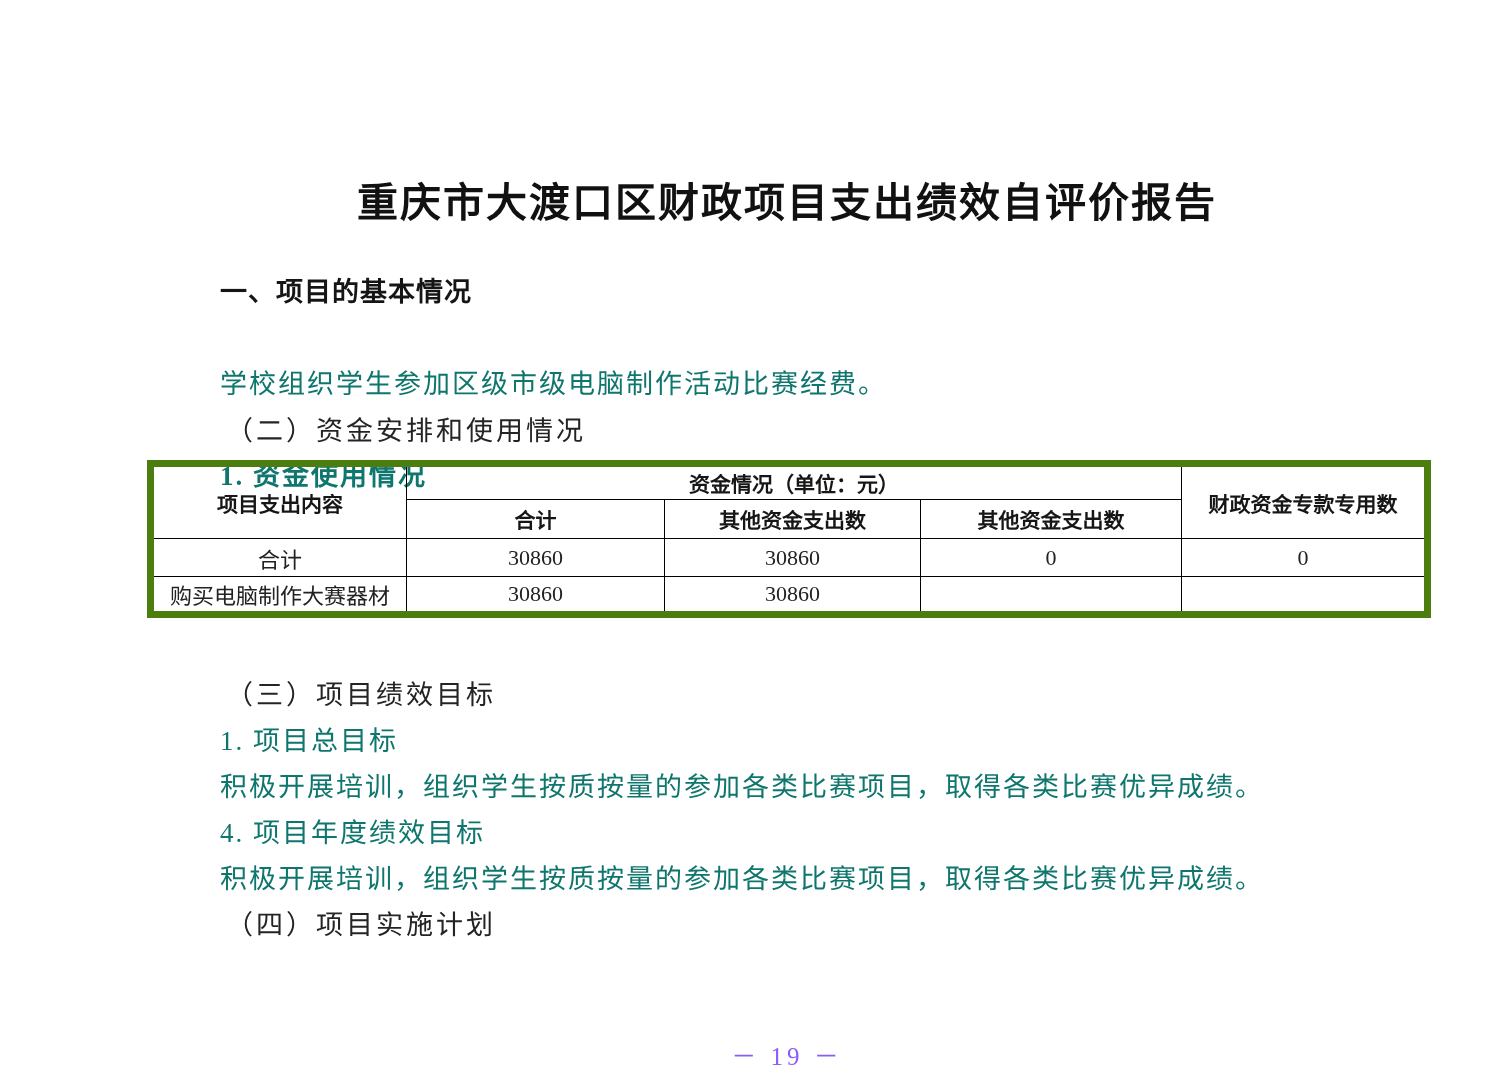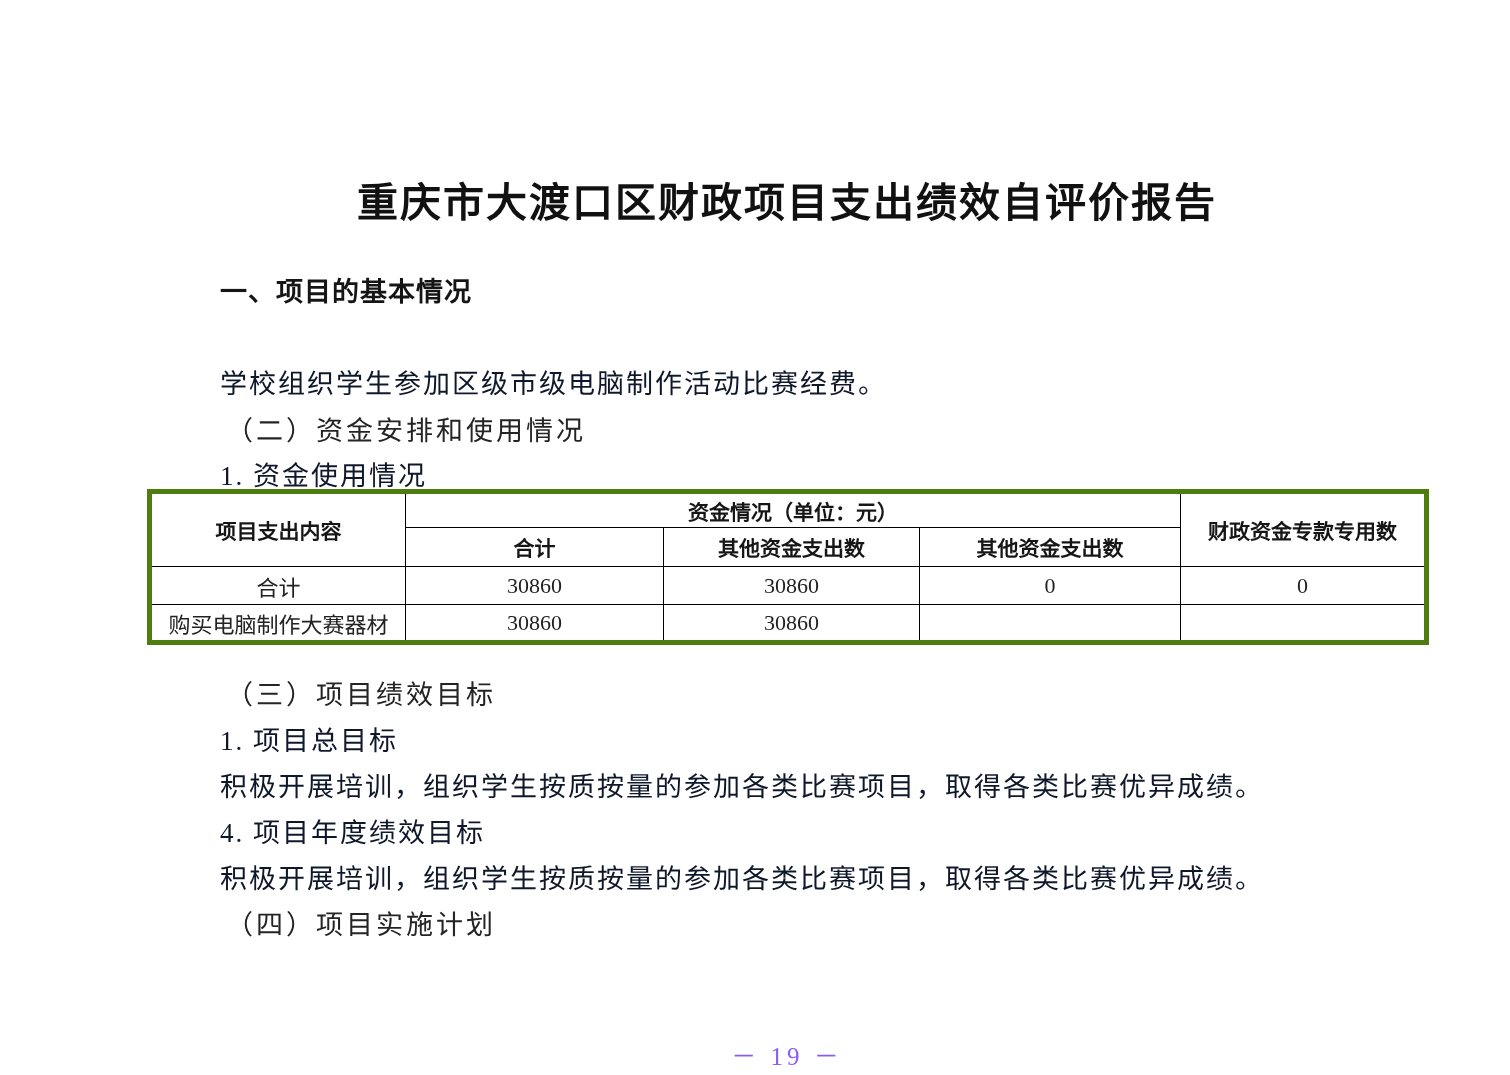--- a/index.html
+++ b/index.html
@@ -50,31 +50,31 @@
   }
 
   .h-kai {
     left: 178px;
     letter-spacing: 3px;
     color: #242424;
   }
 
   .body-kai {
     letter-spacing: 2px;
-    color: #0f172a;
+    color: #0f766e;
   }
 
   table.funding {
     position: absolute;
-    top: 457px;
+    top: 428px;
     left: 115px;
     width: 1277px;
     border-collapse: collapse;
     table-layout: fixed;
-    border: 5px solid #4d7c0f;
+    border: 7px solid #4d7c0f;
   }
 
   table.funding th,
   table.funding td {
     border: 1px solid #000;
     text-align: center;
     vertical-align: middle;
     padding: 0 4px;
     overflow: hidden;
   }
@@ -116,21 +116,21 @@
 
   <div class="doc-title">重庆市大渡口区财政项目支出绩效自评价报告</div>
 
   <div class="line h-bold" style="top:227px;">一、项目的基本情况</div>
 
 
   <div class="line body-kai" style="top:319px;">学校组织学生参加区级市级电脑制作活动比赛经费。</div>
 
   <div class="line h-kai" style="top:366px;">（二）资金安排和使用情况</div>
 
-  <div class="line body-kai" style="top:411px;">1. 资金使用情况</div>
+  <div class="line body-kai" style="top:411px;font-weight:bold;">1. 资金使用情况</div>
 
   <table class="funding">
     <colgroup>
       <col style="width:256px">
       <col style="width:258px">
       <col style="width:256px">
       <col style="width:261px">
       <col style="width:246px">
     </colgroup>
     <thead>

